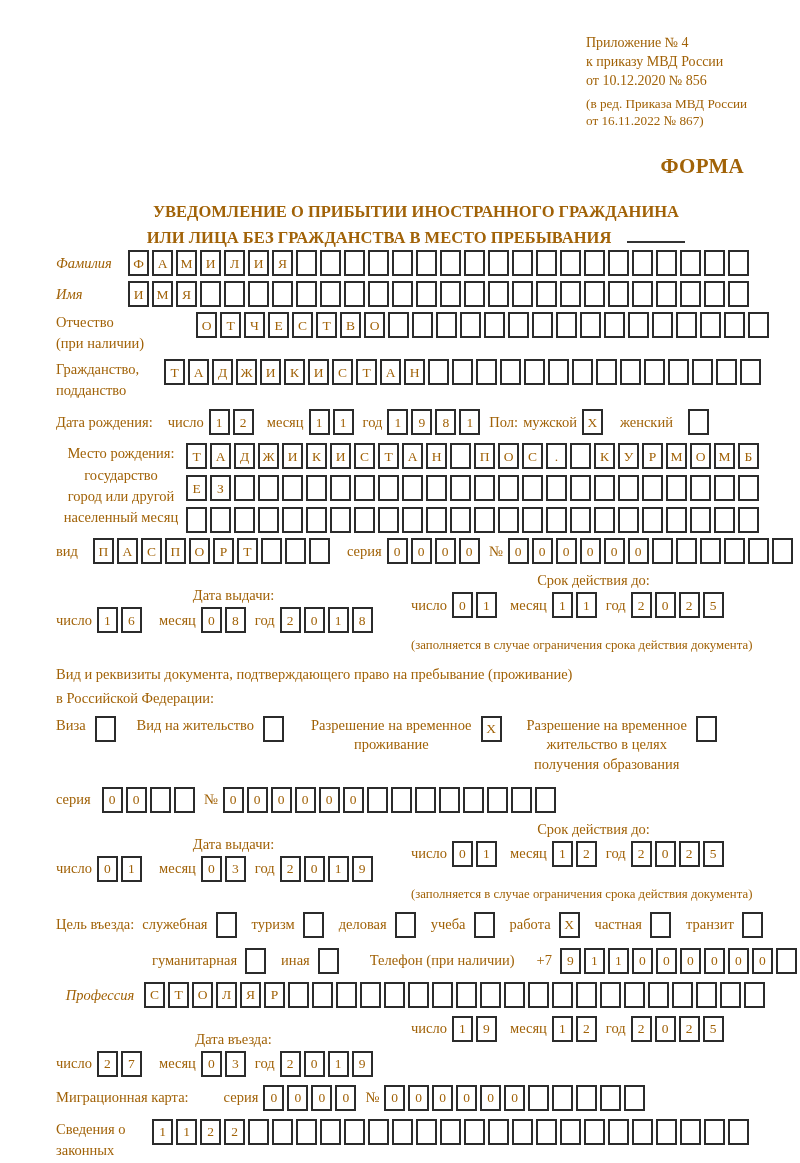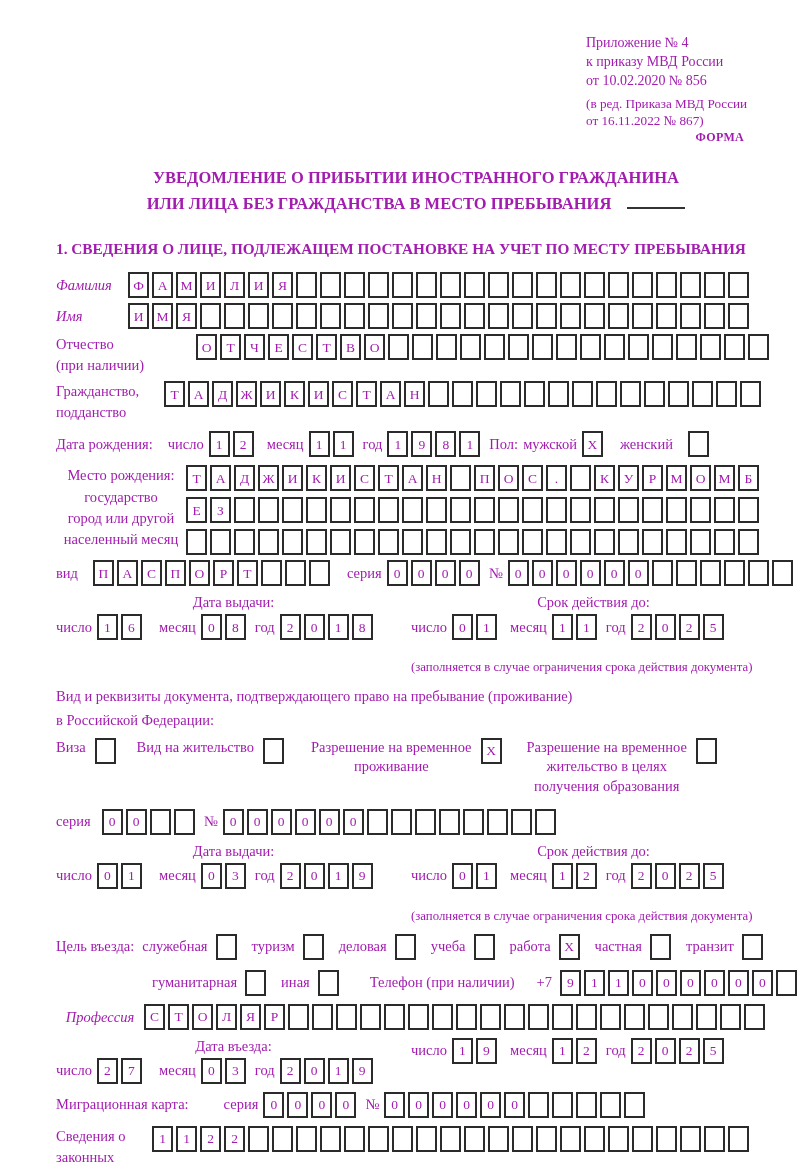--- a/index.html
+++ b/index.html
@@ -1,24 +1,24 @@
 <!DOCTYPE html>
 <html><head>
 <meta charset="utf-8">
 <style>
   html,body{margin:0;padding:0;background:#fff;}
   .page{
     width:800px;height:1163px;box-sizing:border-box;
     padding:34px 24px 10px 56px;
     font-family:"Liberation Serif","DejaVu Serif",serif;
-    color:#a21caf;background:#fff;overflow:hidden;position:relative;
+    color:#a16207;background:#fff;overflow:hidden;position:relative;
   }
   .hdr{width:190px;margin-left:auto;font-size:14px;line-height:1.35;}
   .hdr-small{font-size:13.2px;margin-top:4px;line-height:1.35;}
-  .forma{font-weight:bold;font-size:12px;text-align:right;padding-right:32px;margin-top:0;letter-spacing:.3px;}
+  .forma{font-weight:bold;font-size:21px;text-align:right;padding-right:32px;margin-top:24px;letter-spacing:.3px;}
   .title{font-weight:bold;font-size:16.5px;text-align:center;margin-top:20px;line-height:1.55;}
   .blank-line{display:inline-block;width:58px;border-bottom:2px solid #333;margin-left:16px;}
   .sec-heading{font-weight:bold;font-size:15.3px;margin-top:24px;margin-bottom:14px;}
   .row{display:flex;align-items:flex-start;margin-bottom:5px;}
   .row .lc{flex:none;font-size:14.5px;line-height:1.45;}
   .row .lc.vcenter{line-height:26px;font-style:italic;}
   .cells{display:flex;flex-wrap:nowrap;align-items:center;}
   .cell{
     flex:none;display:inline-flex;width:17px;height:22px;
     border:2px solid #2b2b2b;margin-right:3px;background:#fff;
@@ -26,21 +26,21 @@
     font-size:13.5px;line-height:1;
   }
   .w72{width:72px;} .w140{width:140px;} .w108{width:108px;} .w130{width:130px;}
   .w88{width:88px;}
   .stack{display:flex;flex-direction:column;gap:6px;}
   .dline{display:flex;align-items:center;font-size:14.5px;}
   .dline .dl{margin-right:5px;}
   .gap14{margin-left:14px;} .gap10{margin-left:10px;} .gap6{margin-left:6px;}
   .center-bold{font-weight:bold;font-size:14.5px;text-align:center;margin:6px 0 6px 40px;}
   .dates{display:flex;margin-top:8px;}
-  .dates .half-l{width:355px;flex:none;}
+  .dates .half-l{width:355px;flex:none;margin-top:15px;}
   .dates .half-r{flex:1;}
   .dates-hd{font-size:14.5px;text-align:center;margin-bottom:3px;}
   .note{font-size:12.8px;margin-top:20px;}
   .intro{font-size:14.5px;margin:10px 0 2px;line-height:1.6;}
   .optrow{display:flex;align-items:flex-start;margin-top:6px;}
   .opt{display:flex;align-items:flex-start;font-size:14.5px;}
   .opt .ol{margin-right:9px;line-height:1.35;}
   .opt .ol.c{text-align:center;}
   .purpose-line{display:flex;align-items:center;font-size:14.5px;margin-top:10px;flex-wrap:nowrap;}
   .purpose-line .pl{margin-right:8px;white-space:nowrap;}
@@ -51,37 +51,36 @@
   .mt8{margin-top:8px;text-align:center;}
 </style>
 </head>
 <body>
 
 <div class="page">
 
   <div class="hdr">
     <div>Приложение № 4</div>
     <div>к приказу МВД России</div>
-    <div>от 10.02.2020 № 856</div>
+    <div>от 10.12.2020 № 856</div>
     <div class="hdr-small">
       <div>(в ред. Приказа МВД России</div>
       <div>от 16.11.2022 № 867)</div>
     </div>
   </div>
 
   <div class="forma">ФОРМА</div>
 
   <div class="title">
     <div>УВЕДОМЛЕНИЕ О ПРИБЫТИИ ИНОСТРАННОГО ГРАЖДАНИНА</div>
     <div>
       <span>ИЛИ ЛИЦА БЕЗ ГРАЖДАНСТВА В МЕСТО ПРЕБЫВАНИЯ</span><span class="blank-line"></span>
     </div>
   </div>
 
-  <div class="sec-heading">1. СВЕДЕНИЯ О ЛИЦЕ, ПОДЛЕЖАЩЕМ ПОСТАНОВКЕ НА УЧЕТ ПО МЕСТУ ПРЕБЫВАНИЯ</div>
 
   <div class="row">
     <span class="lc vcenter w72">Фамилия</span>
     <span class="cells">
         <span class="cell">Ф</span>
         <span class="cell">А</span>
         <span class="cell">М</span>
         <span class="cell">И</span>
         <span class="cell">Л</span>
         <span class="cell">И</span>

